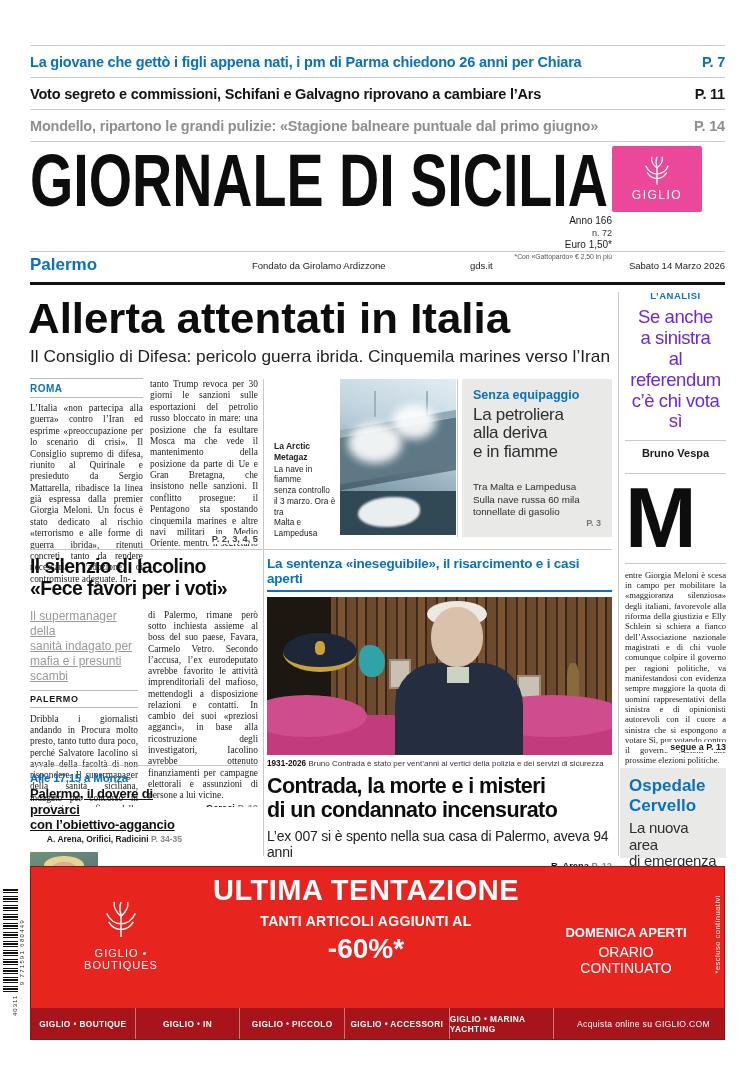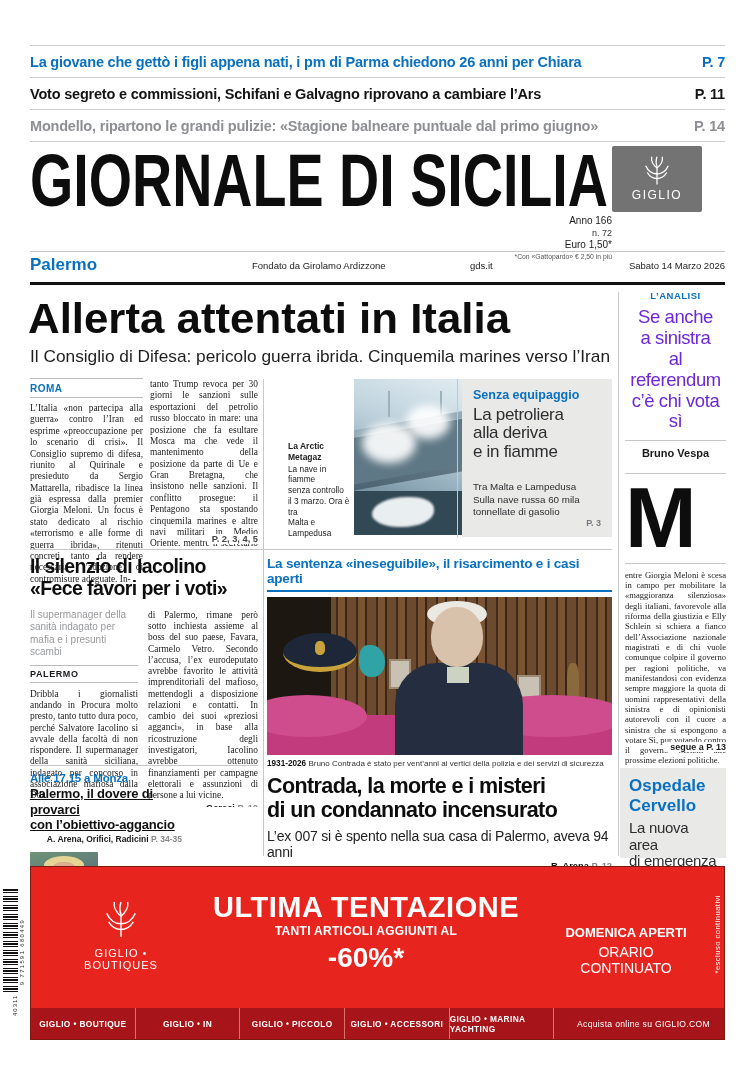--- a/index.html
+++ b/index.html
@@ -13,21 +13,21 @@
 
   
   .teasers{left:30px;top:45px;width:695px;border-top:1px solid #cfcfcf;}
   .teaser{display:flex;justify-content:space-between;align-items:center;height:31px;
           border-bottom:1px solid #cfcfcf;font-weight:bold;font-size:14.5px;letter-spacing:-0.2px;}
   .t-blue{color:#0a70c0;} .t-black{color:#141414;} .t-gray{color:#8d8f92;}
 
   
   .mast-title{left:30px;top:142px;}
   .mast-title text{font-family:"Liberation Sans",sans-serif;font-weight:bold;fill:#0d0d0d;}
-  .giglio-box{left:612px;top:146px;width:90px;height:66px;background:#737373;border-radius:2px;
+  .giglio-box{left:612px;top:146px;width:90px;height:66px;background:#ec4899;border-radius:2px;
               display:flex;flex-direction:column;align-items:center;justify-content:center;gap:2px;}
   .giglio-box span{color:#fff;font-size:12px;letter-spacing:1.5px;}
   .ed-meta{left:420px;top:215px;width:192px;text-align:right;line-height:1.25;}
   .ed-meta .b{font-weight:normal;font-size:10px;}
   .ed-meta .s{font-size:9px;color:#333;}
   .ed-meta .n{font-size:6.8px;color:#555;margin-top:2px;}
 
   
   .dateline{left:30px;top:254px;width:695px;height:26px;}
   .dl-city{position:absolute;left:0;top:1px;color:#0a70c0;font-weight:bold;font-size:17px;}
@@ -39,21 +39,21 @@
   
   .lead-deck text{font-family:"Liberation Sans",sans-serif;fill:#1f1f1f;}
   .kicker{color:#0a70c0;font-weight:bold;font-size:10px;letter-spacing:.5px;}
   .colA{left:30px;top:378px;width:113px;border-top:1px solid #bbb;}
   .colA .kicker{display:block;padding:4px 0 3px;border-bottom:1px solid #bbb;}
   .colA p, .colB p{font-size:9.4px;line-height:1.21;margin:5px 0 0;}
   .colB{left:150px;top:378px;width:108px;height:168px;overflow:hidden;}
   .colB p{margin-top:1px;}
   .lead-pages{position:absolute;right:0;bottom:2px;background:#fff;font-weight:bold;
               font-size:9.3px;color:#444;padding-left:5px;font-family:"Liberation Sans",sans-serif;}
-  .photoblock{left:288px;top:377px;width:182px;height:170px;}
+  .photoblock{left:274px;top:377px;width:182px;height:170px;}
   .ship-cap{position:absolute;left:0;bottom:8px;width:62px;font-size:8.3px;line-height:1.3;color:#222;}
   .ship-cap b{font-size:8.5px;}
   .ship{position:absolute;right:0;top:2px;width:116px;height:156px;overflow:hidden;
         background:linear-gradient(200deg,#e3edf2 0%,#bed2dd 35%,#8aa5b4 65%,#51707f 100%);}
   .ship-hull{position:absolute;left:-12px;top:48px;width:150px;height:46px;background:#5f7886;
              transform:rotate(-10deg);box-shadow:0 6px 0 rgba(40,60,72,.55);}
   .ship-deck{position:absolute;left:-6px;top:40px;width:140px;height:7px;background:#93aab6;transform:rotate(-10deg);}
   .mast1,.mast2{position:absolute;width:2px;height:26px;background:#9db2bc;top:12px;}
   .mast1{left:34px;} .mast2{left:86px;}
   .smoke{position:absolute;border-radius:50%;background:rgba(255,255,255,.9);filter:blur(4px);}
@@ -66,21 +66,21 @@
   .graybox .kicker{font-size:12.5px;letter-spacing:0;}
   .gb-title{font-size:17px;line-height:1.08;color:#2e2e30;margin-top:4px;letter-spacing:-0.3px;}
   .gb-note{font-size:9.8px;line-height:1.25;color:#2e2e30;margin-top:auto;}
   .gb-page{text-align:right;font-weight:bold;font-size:9px;color:#76787a;}
 
   
   .iac{left:30px;top:556px;width:228px;}
   .iac-head{font-weight:bold;font-size:19.5px;line-height:1.12;letter-spacing:-0.6px;color:#0e0e0e;}
   .iac-cols{display:flex;gap:10px;margin-top:9px;height:198px;overflow:hidden;}
   .iac-l{width:108px;}
-  .iac-deck{color:#97999c;font-size:10px;line-height:1.25;}
+  .iac-deck{color:#97999c;font-size:12px;line-height:1.25;text-decoration:underline;}
   .iac-k{border-top:1px solid #bbb;border-bottom:1px solid #bbb;margin-top:6px;padding:3px 0;
          font-weight:bold;font-size:9px;letter-spacing:.6px;color:#17181c;}
   .iac p{font-size:9.4px;line-height:1.2;margin:6px 0 0;}
   .iac-r{width:110px;}
   .iac-r p{margin-top:1px;}
   .byline{text-align:right;font-family:"Liberation Sans",sans-serif;font-size:9.3px;margin-top:2px;}
   .byline b{color:#111;}
   .pg{color:#85878a;font-weight:bold;}
 
   
@@ -145,23 +145,23 @@
   .cv-k{color:#0a70c0;font-weight:bold;font-size:17px;}
   .cv-t{font-size:15px;line-height:1.1;color:#2e2e30;letter-spacing:-0.3px;margin-top:4px;}
   .cv-by{text-align:right;font-size:8.8px;margin-top:8px;}
 
   
   .ad{left:30px;top:866px;width:695px;height:174px;background:#e8241f;border:1px solid #7e1a14;
       box-sizing:border-box;color:#fff;}
   .ad-main{position:relative;height:141px;}
   .ad-brand{position:absolute;left:30px;top:34px;width:120px;text-align:center;}
   .ad-brand span{display:block;font-size:11px;letter-spacing:1px;margin-top:4px;}
-  .ad-center{position:absolute;left:170px;top:24px;width:330px;text-align:center;}
+  .ad-center{position:absolute;left:170px;top:7px;width:330px;text-align:center;}
   .ad-t1{font-size:29px;font-weight:bold;letter-spacing:.5px;}
-  .ad-t2{font-size:12px;font-weight:bold;letter-spacing:.3px;}
+  .ad-t2{font-size:14px;font-weight:bold;margin-top:6px;letter-spacing:.3px;}
   .ad-t3{font-size:28px;font-weight:bold;margin-top:4px;}
   .ad-right{position:absolute;left:520px;top:58px;width:150px;text-align:center;}
   .ad-r1{font-size:13px;font-weight:bold;}
   .ad-r2{font-size:14px;margin-top:4px;}
   .ad-side{position:absolute;right:2px;top:28px;writing-mode:vertical-rl;transform:rotate(180deg);
            font-size:7.5px;letter-spacing:.5px;}
   .ad-strip{position:absolute;left:0;bottom:0;width:100%;height:31px;background:#a7141a;
             display:flex;align-items:stretch;}
   .ad-si{flex:1;display:flex;align-items:center;justify-content:center;font-size:8.3px;font-weight:bold;
          letter-spacing:.4px;border-left:1px solid rgba(255,190,180,.55);}

